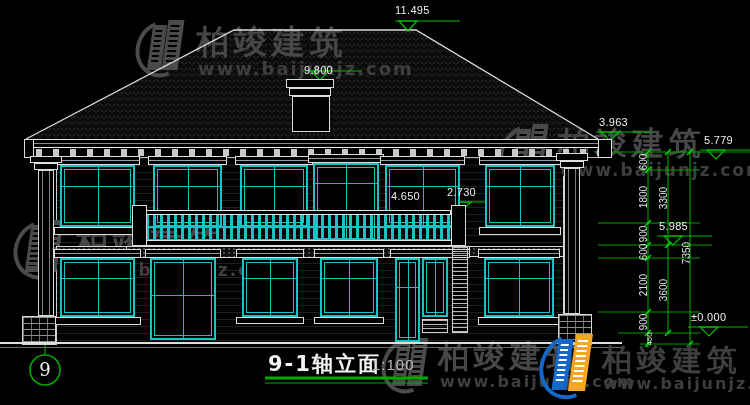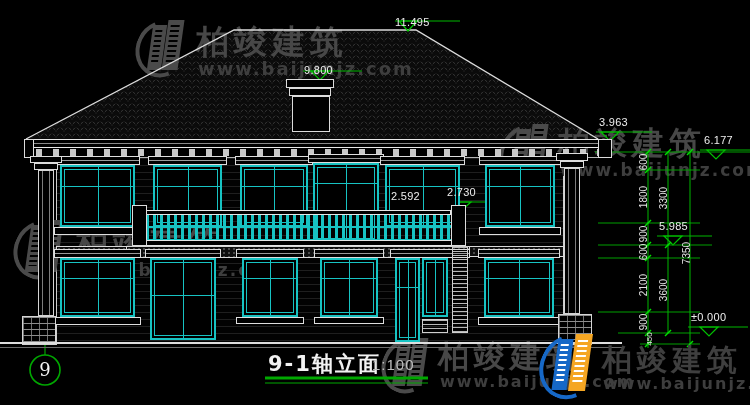--- a/index.html
+++ b/index.html
@@ -290,27 +290,27 @@
     <div class="abs box" style="left:556px;top:153px;width:32px;height:8px;"></div>
     <div class="abs box" style="left:560px;top:161px;width:24px;height:7px;"></div>
     <div class="abs shaft" style="left:564px;top:168px;width:16px;height:146px;"></div>
     <div class="abs pedestal" style="left:558px;top:314px;width:34px;height:31px;"></div>
 
     <div class="gline" style="left:0;top:342px;width:622px;height:2px;"></div>
     <div class="gline" style="left:0;top:347px;width:622px;height:1px;background:#6a6a6a;"></div>
   </div>
 
   <div class="layer" id="texts">
-    <span class="elev" style="left:395px;top:16px;">11.495</span>
+    <span class="elev" style="left:395px;top:4px;">11.495</span>
     <span class="elev" style="left:304px;top:64px;">9.800</span>
     <span class="elev" style="left:599px;top:116px;">3.963</span>
-    <span class="elev" style="left:704px;top:134px;">6.177</span>
+    <span class="elev" style="left:704px;top:134px;">5.779</span>
     <span class="elev" style="left:659px;top:220px;">5.985</span>
     <span class="elev" style="left:691px;top:311px;">±0.000</span>
-    <span class="elev" style="left:391px;top:190px;">2.592</span>
+    <span class="elev" style="left:391px;top:190px;">4.650</span>
     <span class="elev" style="left:447px;top:186px;">2.730</span>
 
     <span class="dimv" style="left:643px;top:162px;">600</span>
     <span class="dimv" style="left:643px;top:197px;">1800</span>
     <span class="dimv" style="left:643px;top:234px;">900</span>
     <span class="dimv" style="left:643px;top:252px;">600</span>
     <span class="dimv" style="left:643px;top:285px;">2100</span>
     <span class="dimv" style="left:643px;top:322px;">900</span>
     <span class="dimv small" style="left:649px;top:339px;">450</span>
     <span class="dimv" style="left:663px;top:198px;">3300</span>

